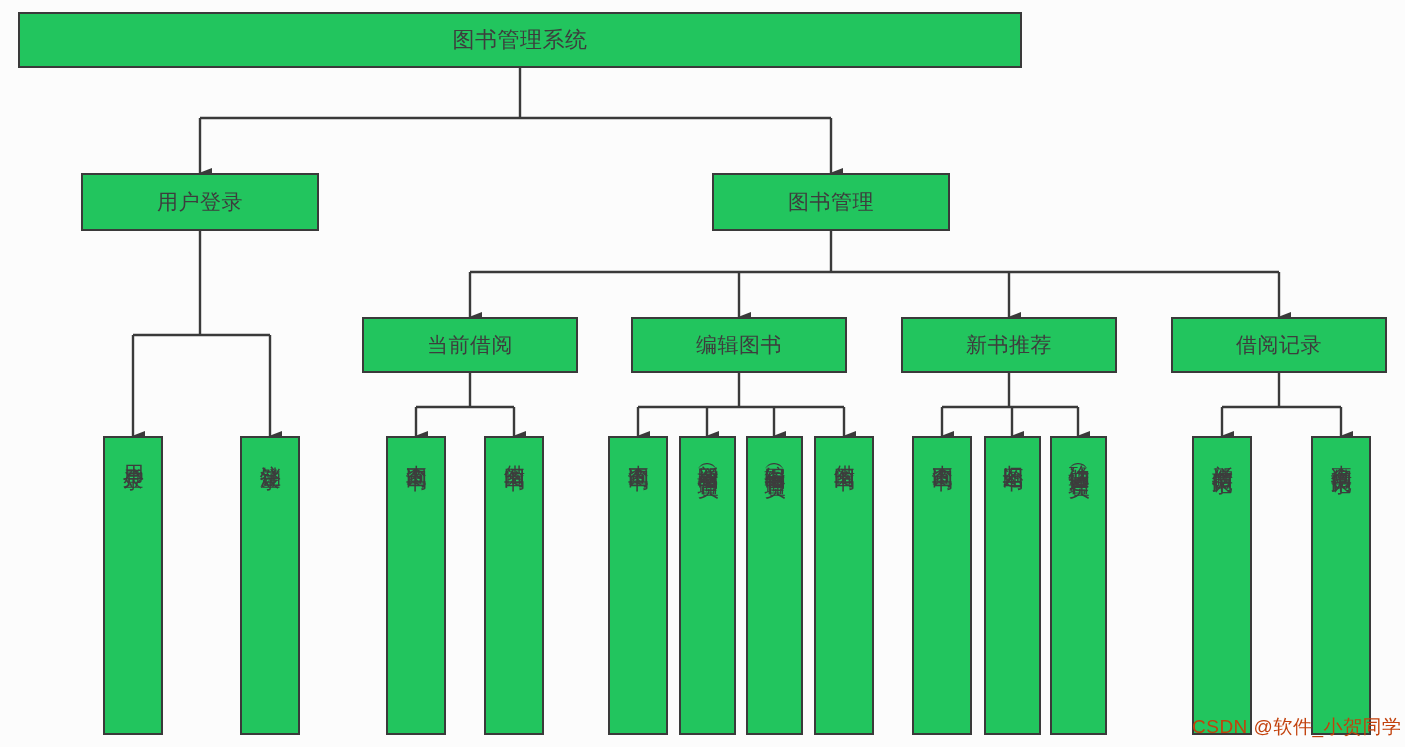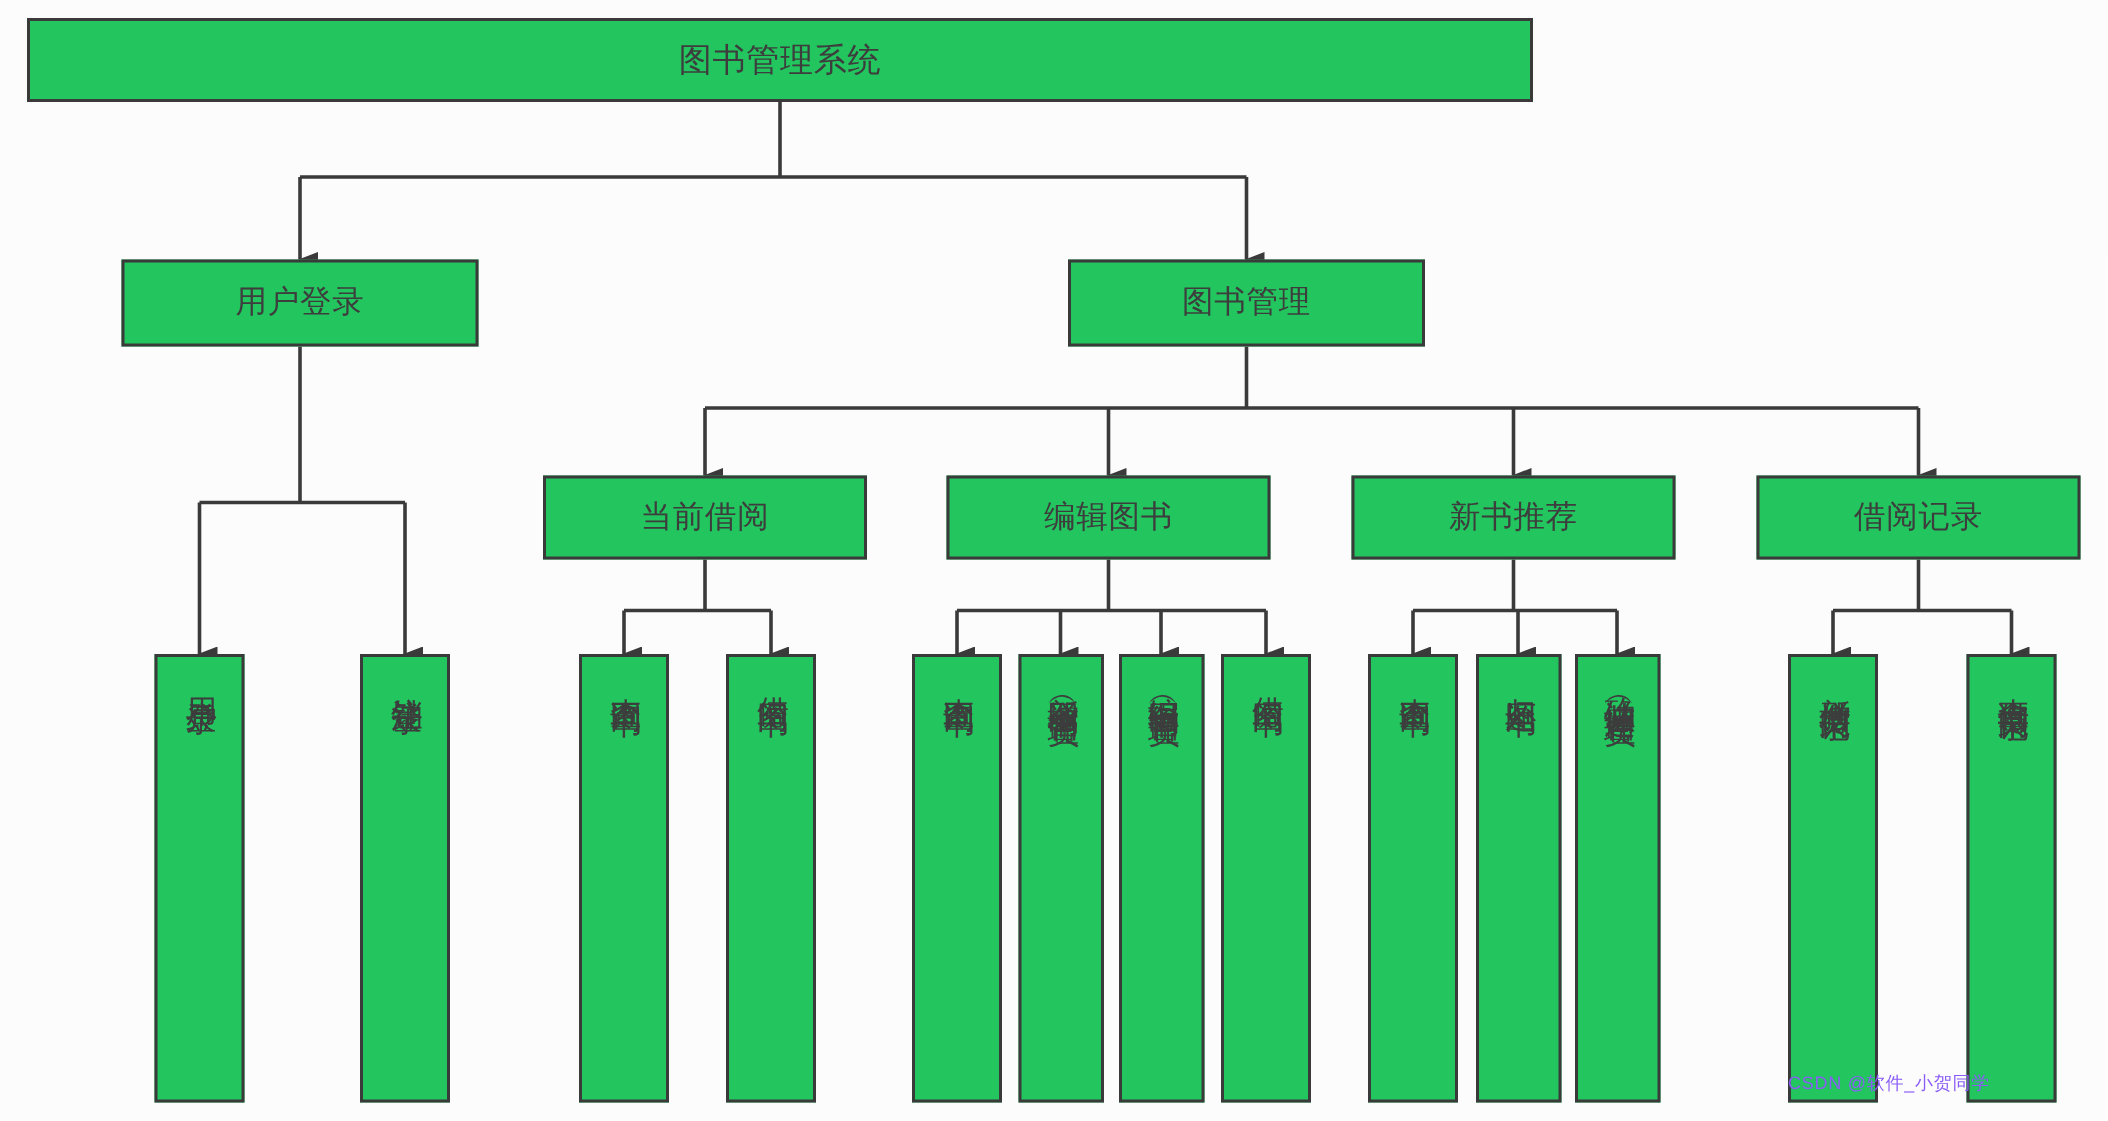--- a/index.html
+++ b/index.html
@@ -50,22 +50,22 @@
     writing-mode: vertical-rl;
     text-orientation: upright;
     font-size: 21px;
     line-height: 1.18;
     letter-spacing: 2px;
     white-space: nowrap;
   }
   .node.root .label { font-size: 22px; }
   .watermark {
     position: absolute;
-    color: #8b5cf6;
-    font-size: 12px;
+    color: #c2410c;
+    font-size: 19px;
     letter-spacing: 0.5px;
     white-space: nowrap;
     user-select: none;
   }
 </style>
 </head>
 <body>
 
 <div id="canvas">
 

